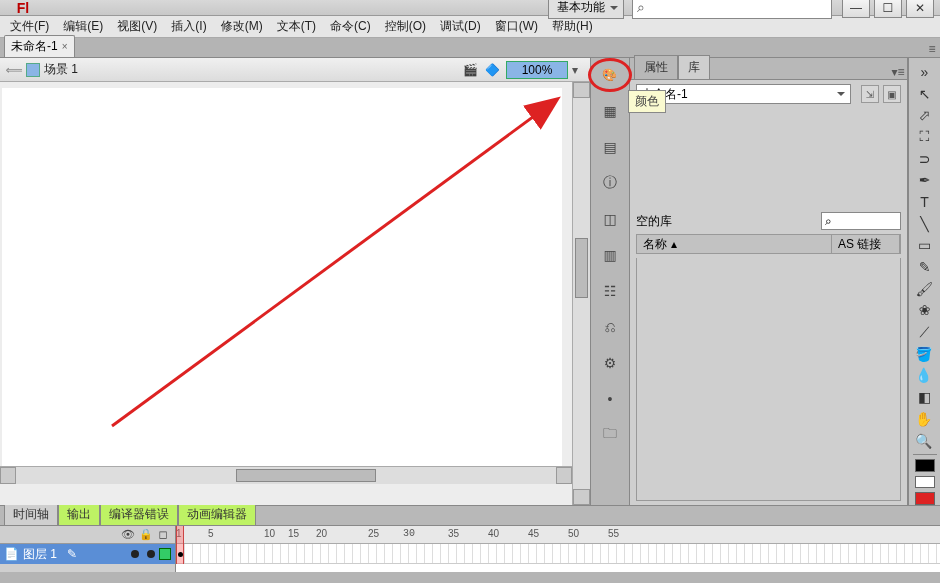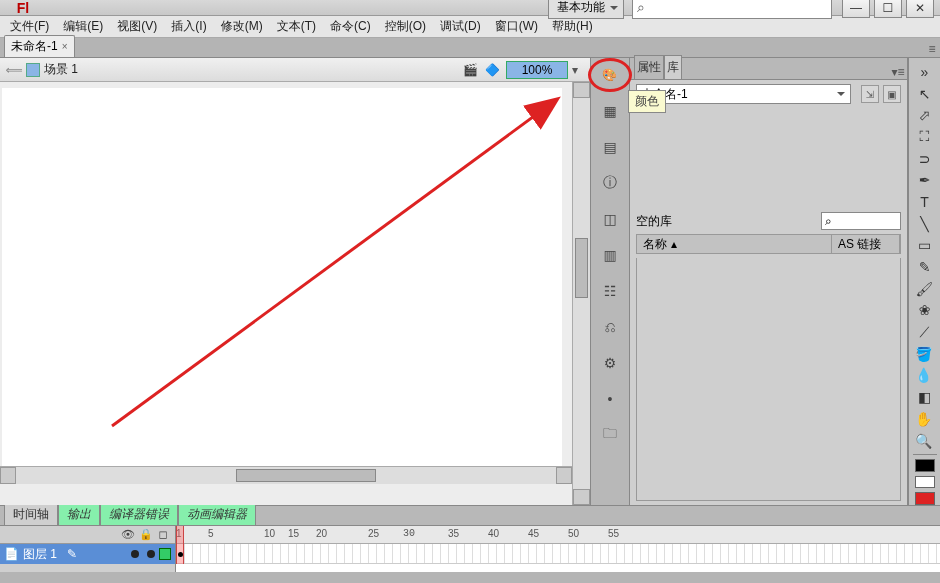--- a/index.html
+++ b/index.html
@@ -47,21 +47,21 @@
 .scrollbar-h .thumb { position:absolute; top:2px; bottom:2px; left:220px; width:140px; background:#bbb; border:1px solid #888; }
 
 .mid-column { width: 40px; background:#b8b8b8; border-left:1px solid #888; border-right:1px solid #888; display:flex; flex-direction:column; align-items:center; padding-top:6px; gap:14px; }
 .mid-column .tool { width:24px; height:22px; display:flex; align-items:center; justify-content:center; color:#444; font-size:14px; }
 .highlighted-tool { position:relative; }
 .red-circle { position:absolute; width:44px; height:34px; border:3px solid #d22; border-radius:50%; left:-10px; top:-6px; pointer-events:none; }
 .tooltip-box { position:absolute; left:30px; top:26px; background:#fafad0; border:1px solid #888; padding:2px 6px; white-space:nowrap; z-index:10; }
 
 .panels { flex:1; background:#cfcfcf; display:flex; flex-direction:column; border-right:1px solid #888; }
 .panel-tabs { height:22px; background:#b8b8b8; display:flex; align-items:flex-end; border-bottom:1px solid #888; padding-left:4px; gap:0; }
-.panel-tabs .ptab { padding:3px 2px; background:#cfcfcf; border:1px solid #888; border-bottom:none; color:#333; }
+.panel-tabs .ptab { padding:3px 9px; background:#cfcfcf; border:1px solid #888; border-bottom:none; color:#333; }
 .panel-tabs .ptab.inactive { background:#b8b8b8; }
 .panel-tabs .menu { margin-left:auto; width:18px; color:#555; text-align:center; }
 .panel-body { flex:1; background:#cfcfcf; padding:4px 6px; display:flex; flex-direction:column; gap:4px; }
 .lib-select { height:20px; background:#fff; border:1px solid #888; display:flex; align-items:center; padding:0 4px; position:relative; }
 .lib-select::after { content:""; position:absolute; right:5px; top:7px; border:4px solid transparent; border-top-color:#555; }
 .lib-icons { display:flex; gap:4px; margin-left:4px; }
 .lib-icons div { width:18px; height:18px; border:1px solid #999; background:#d8d8d8; display:flex; align-items:center; justify-content:center; font-size:10px; color:#555; }
 .lib-row { display:flex; align-items:center; gap:6px; }
 .preview-area { height:100px; background:#cfcfcf; }
 .empty-row { display:flex; align-items:center; justify-content:space-between; }
@@ -76,21 +76,21 @@
 .tools-right .tool { width:24px; height:22px; display:flex; align-items:center; justify-content:center; color:#333; font-size:14px; border:1px solid transparent; }
 .tools-right .sep { width:24px; height:1px; background:#888; margin:2px 0; }
 .tools-right .swatch { width:20px; height:14px; border:1px solid #666; }
 .tools-right .swatch.black { background:#000; }
 .tools-right .swatch.white { background:#fff; margin-top:2px; }
 .tools-right .swatch.red { background:#d22; margin-top:2px; position:relative; }
 
 .timeline-area { height: 66px; background:#c8c8c8; border-top:1px solid #888; }
 .timeline-tabs { height:20px; background:#b8b8b8; display:flex; align-items:flex-end; border-bottom:1px solid #888; padding-left:4px; }
 .timeline-tabs .ttab { padding:2px 8px; background:#cfcfcf; border:1px solid #888; border-bottom:none; color:#333; margin-right:0; }
-.timeline-tabs .ttab.inactive { background:#86efac;font-style:italic; }
+.timeline-tabs .ttab.inactive { background:#bef264; }
 .timeline-body { height:46px; display:flex; }
 .layer-panel { width:176px; background:#cfcfcf; border-right:1px solid #888; }
 .layer-header { height:18px; display:flex; align-items:center; justify-content:flex-end; gap:6px; padding-right:6px; border-bottom:1px solid #999; }
 .layer-header span { width:12px; text-align:center; font-size:11px; color:#444; }
 .layer-row { height:20px; background:#5a8ed6; color:#fff; display:flex; align-items:center; padding:0 4px; gap:4px; }
 .layer-row .dots { display:flex; gap:8px; margin-left:auto; }
 .layer-row .dots span { width:8px; height:8px; background:#222; border-radius:50%; }
 .layer-row .sq { width:12px; height:12px; background:#3c6; border:1px solid #060; }
 .frames { flex:1; background:#fff; position:relative; }
 .ruler { height:18px; background:#e8e8e8; border-bottom:1px solid #aaa; position:relative; }

